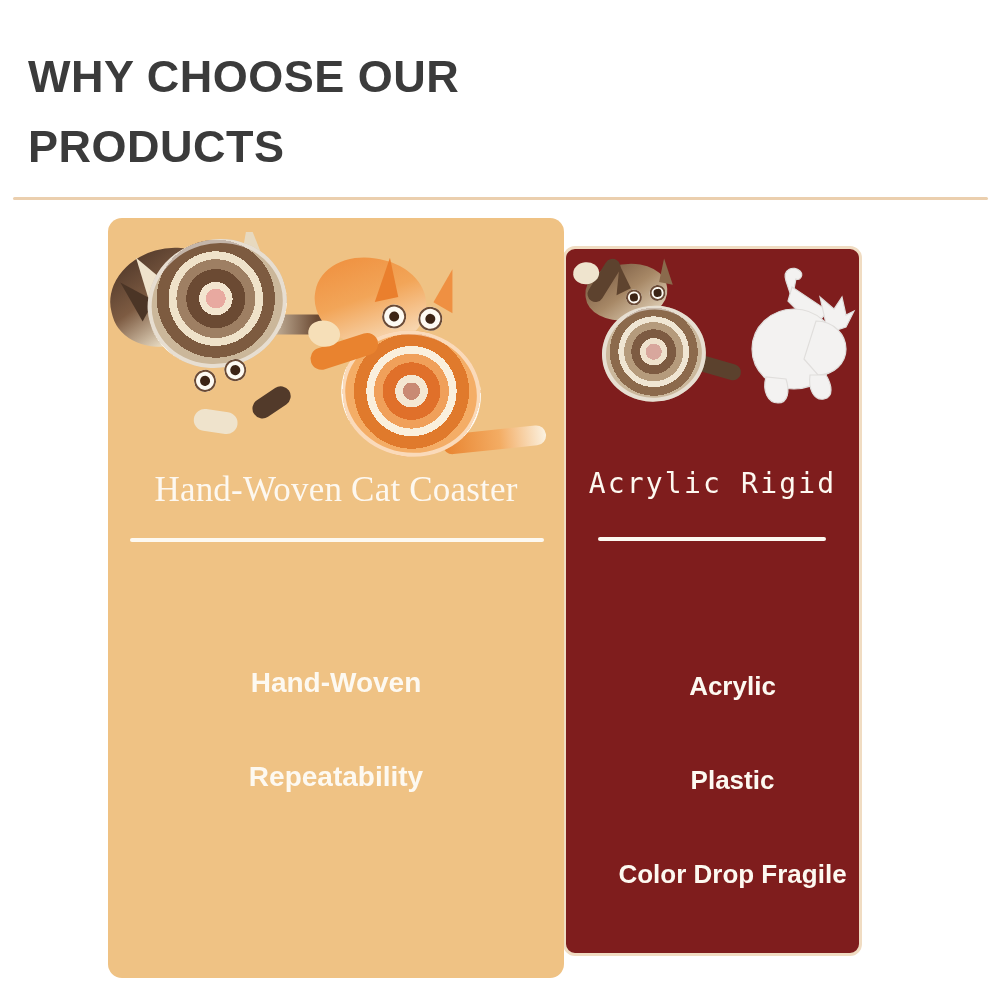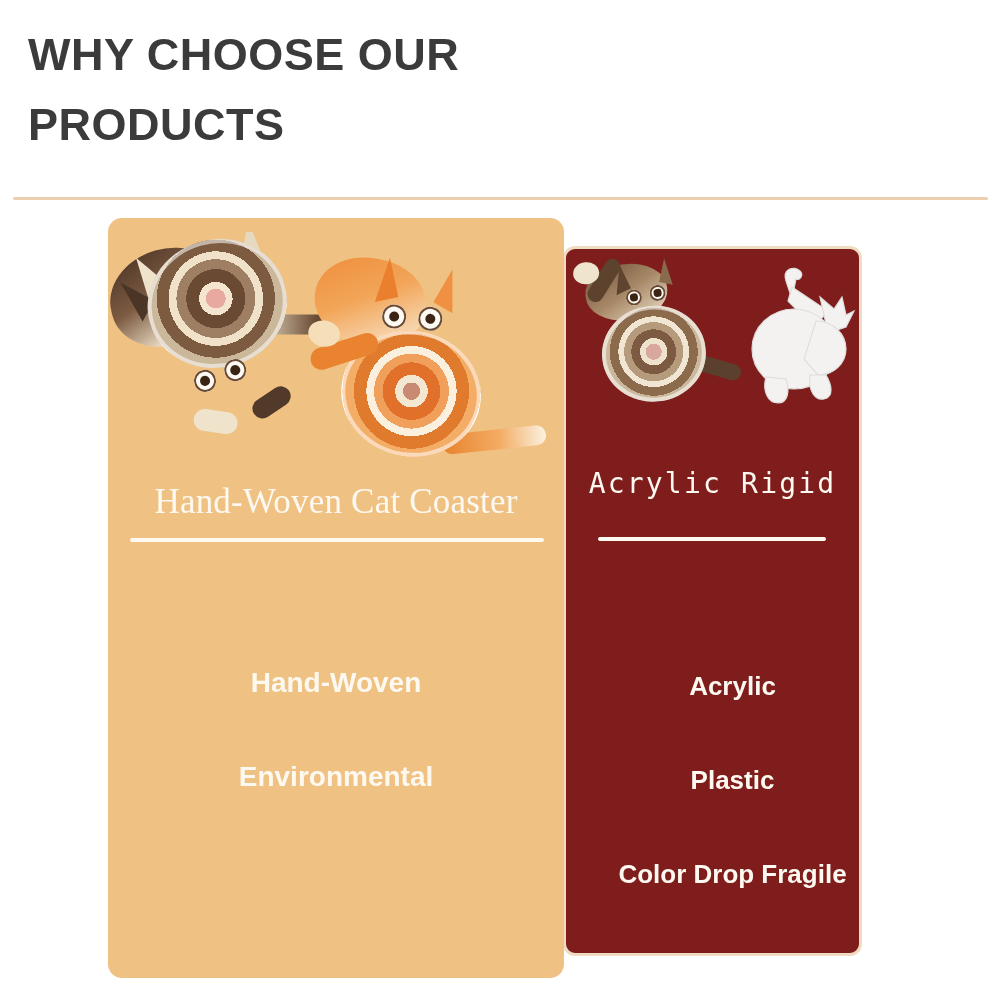--- a/index.html
+++ b/index.html
@@ -12,21 +12,21 @@
     background: #ffffff;
     font-family: "Liberation Sans", sans-serif;
     overflow: hidden;
     position: relative;
   }
 
   
   .page-heading {
     position: absolute;
     left: 28px;
-    top: 20px;
+    top: 42px;
     width: 700px;
     font-family: "Liberation Sans", sans-serif;
     font-weight: bold;
     font-size: 45px;
     line-height: 1.55;
     letter-spacing: 0.5px;
     color: #3b3b3b;
     text-transform: uppercase;
     white-space: pre-line;
   }
@@ -226,21 +226,20 @@
     width: 100%;
     text-align: center;
     color: #fdf8f0;
     white-space: nowrap;
   }
   .card-primary .card-title {
     top: 252px;
     font-family: "Liberation Serif", "DejaVu Serif", serif;
     font-size: 35px;
     letter-spacing: 0.2px;
-    margin-top: 12px;
   }
   .card-secondary .card-title {
     top: 218px;
     font-family: "DejaVu Sans Mono", "Liberation Mono", monospace;
     font-size: 28px;
     letter-spacing: 2.2px;
   }
 
   .title-rule {
     position: absolute;
@@ -313,21 +312,21 @@
 
       </div>
     </div>
 
     <div class="card-title">Hand-Woven Cat Coaster</div>
 
     <div class="title-rule"></div>
 
     <div class="feature-list">
       <div class="feature-item">Hand-Woven</div>
-      <div class="feature-item">Environmental</div>
+      <div class="feature-item">Repeatability</div>
     </div>
   </div>
 
   <div class="card card-secondary">
 
     <div class="card-media">
       <div class="media-stage">
 
         <div class="cat cat-small">
           <div class="tail"></div>

